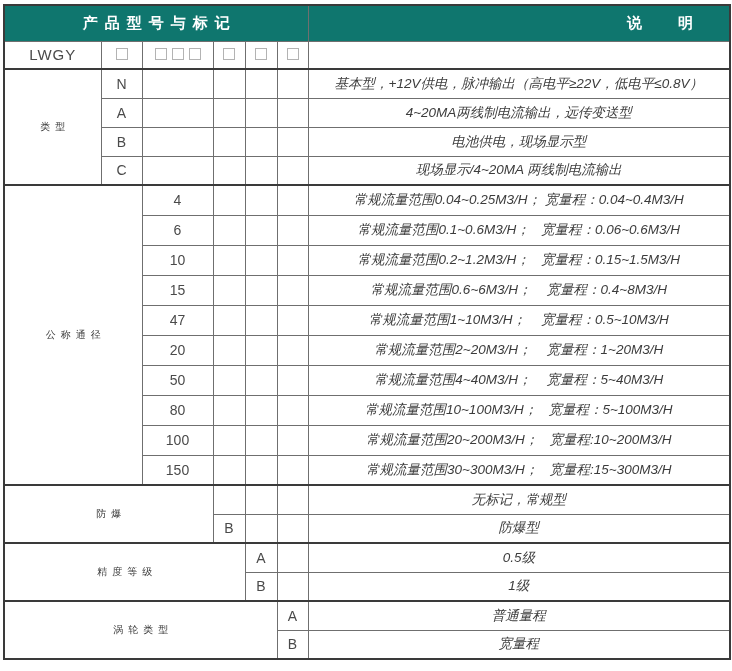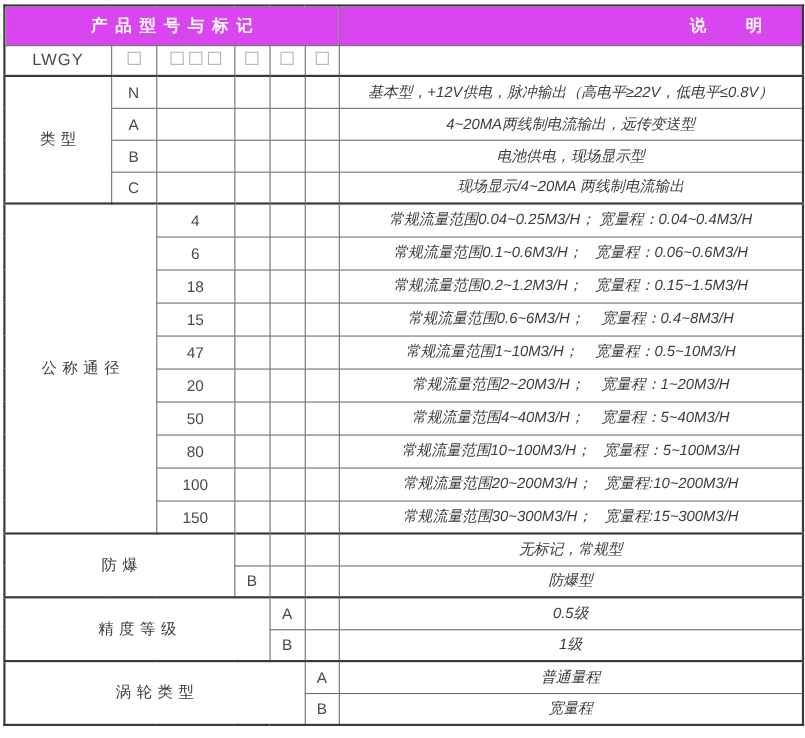--- a/index.html
+++ b/index.html
@@ -16,28 +16,28 @@
     border: 1px solid #6f6f6f;
     text-align: center; vertical-align: middle;
     color: #3c3c3c; padding: 0; overflow: hidden;
   }
   tr.r36 { height: 36px; }
   tr.r28 { height: 28px; }
   tr.r29 { height: 29px; }
   tr.r30 { height: 30px; }
   td.sec-top { border-top: 2px solid #3a3a3a; }
   td.hdr {
-    background: #d946ef; color: #ffffff;
+    background: #0f766e; color: #ffffff;
     font-size: 15px; font-weight: bold;
   }
   td.hdr-model { letter-spacing: 7px; text-indent: 7px; }
   td.hdr-desc  { letter-spacing: 2.4em; text-indent: 2.4em; text-align: right; }
   td.lwgy { font-size: 15px; letter-spacing: 1px; color: #4a4a4a; }
   td.code { font-size: 14px; color: #4a4a4a; }
-  td.label { font-size: 14px; letter-spacing: 5px; text-indent: 5px; }
+  td.label { font-size: 10px; letter-spacing: 5px; text-indent: 5px; }
   td.desc { font-size: 13.5px; white-space: pre; font-style: italic; }
   .boxes { display: inline-flex; gap: 5px; justify-content: center; align-items: center; }
   .box {
     display: inline-block; width: 12px; height: 12px;
     border: 1px solid #b3b3b3; background: #ffffff; box-sizing: border-box;
   }
 </style>
 </head>
 <body>
 
@@ -120,21 +120,21 @@
           <td class="desc sec-top">常规流量范围0.04~0.25M3/H； 宽量程：0.04~0.4M3/H</td>
         </tr>
         <tr class="r30">
           <td class="code">6</td>
           <td></td>
           <td></td>
           <td></td>
           <td class="desc">常规流量范围0.1~0.6M3/H；   宽量程：0.06~0.6M3/H</td>
         </tr>
         <tr class="r30">
-          <td class="code">18</td>
+          <td class="code">10</td>
           <td></td>
           <td></td>
           <td></td>
           <td class="desc">常规流量范围0.2~1.2M3/H；   宽量程：0.15~1.5M3/H</td>
         </tr>
         <tr class="r30">
           <td class="code">15</td>
           <td></td>
           <td></td>
           <td></td>

